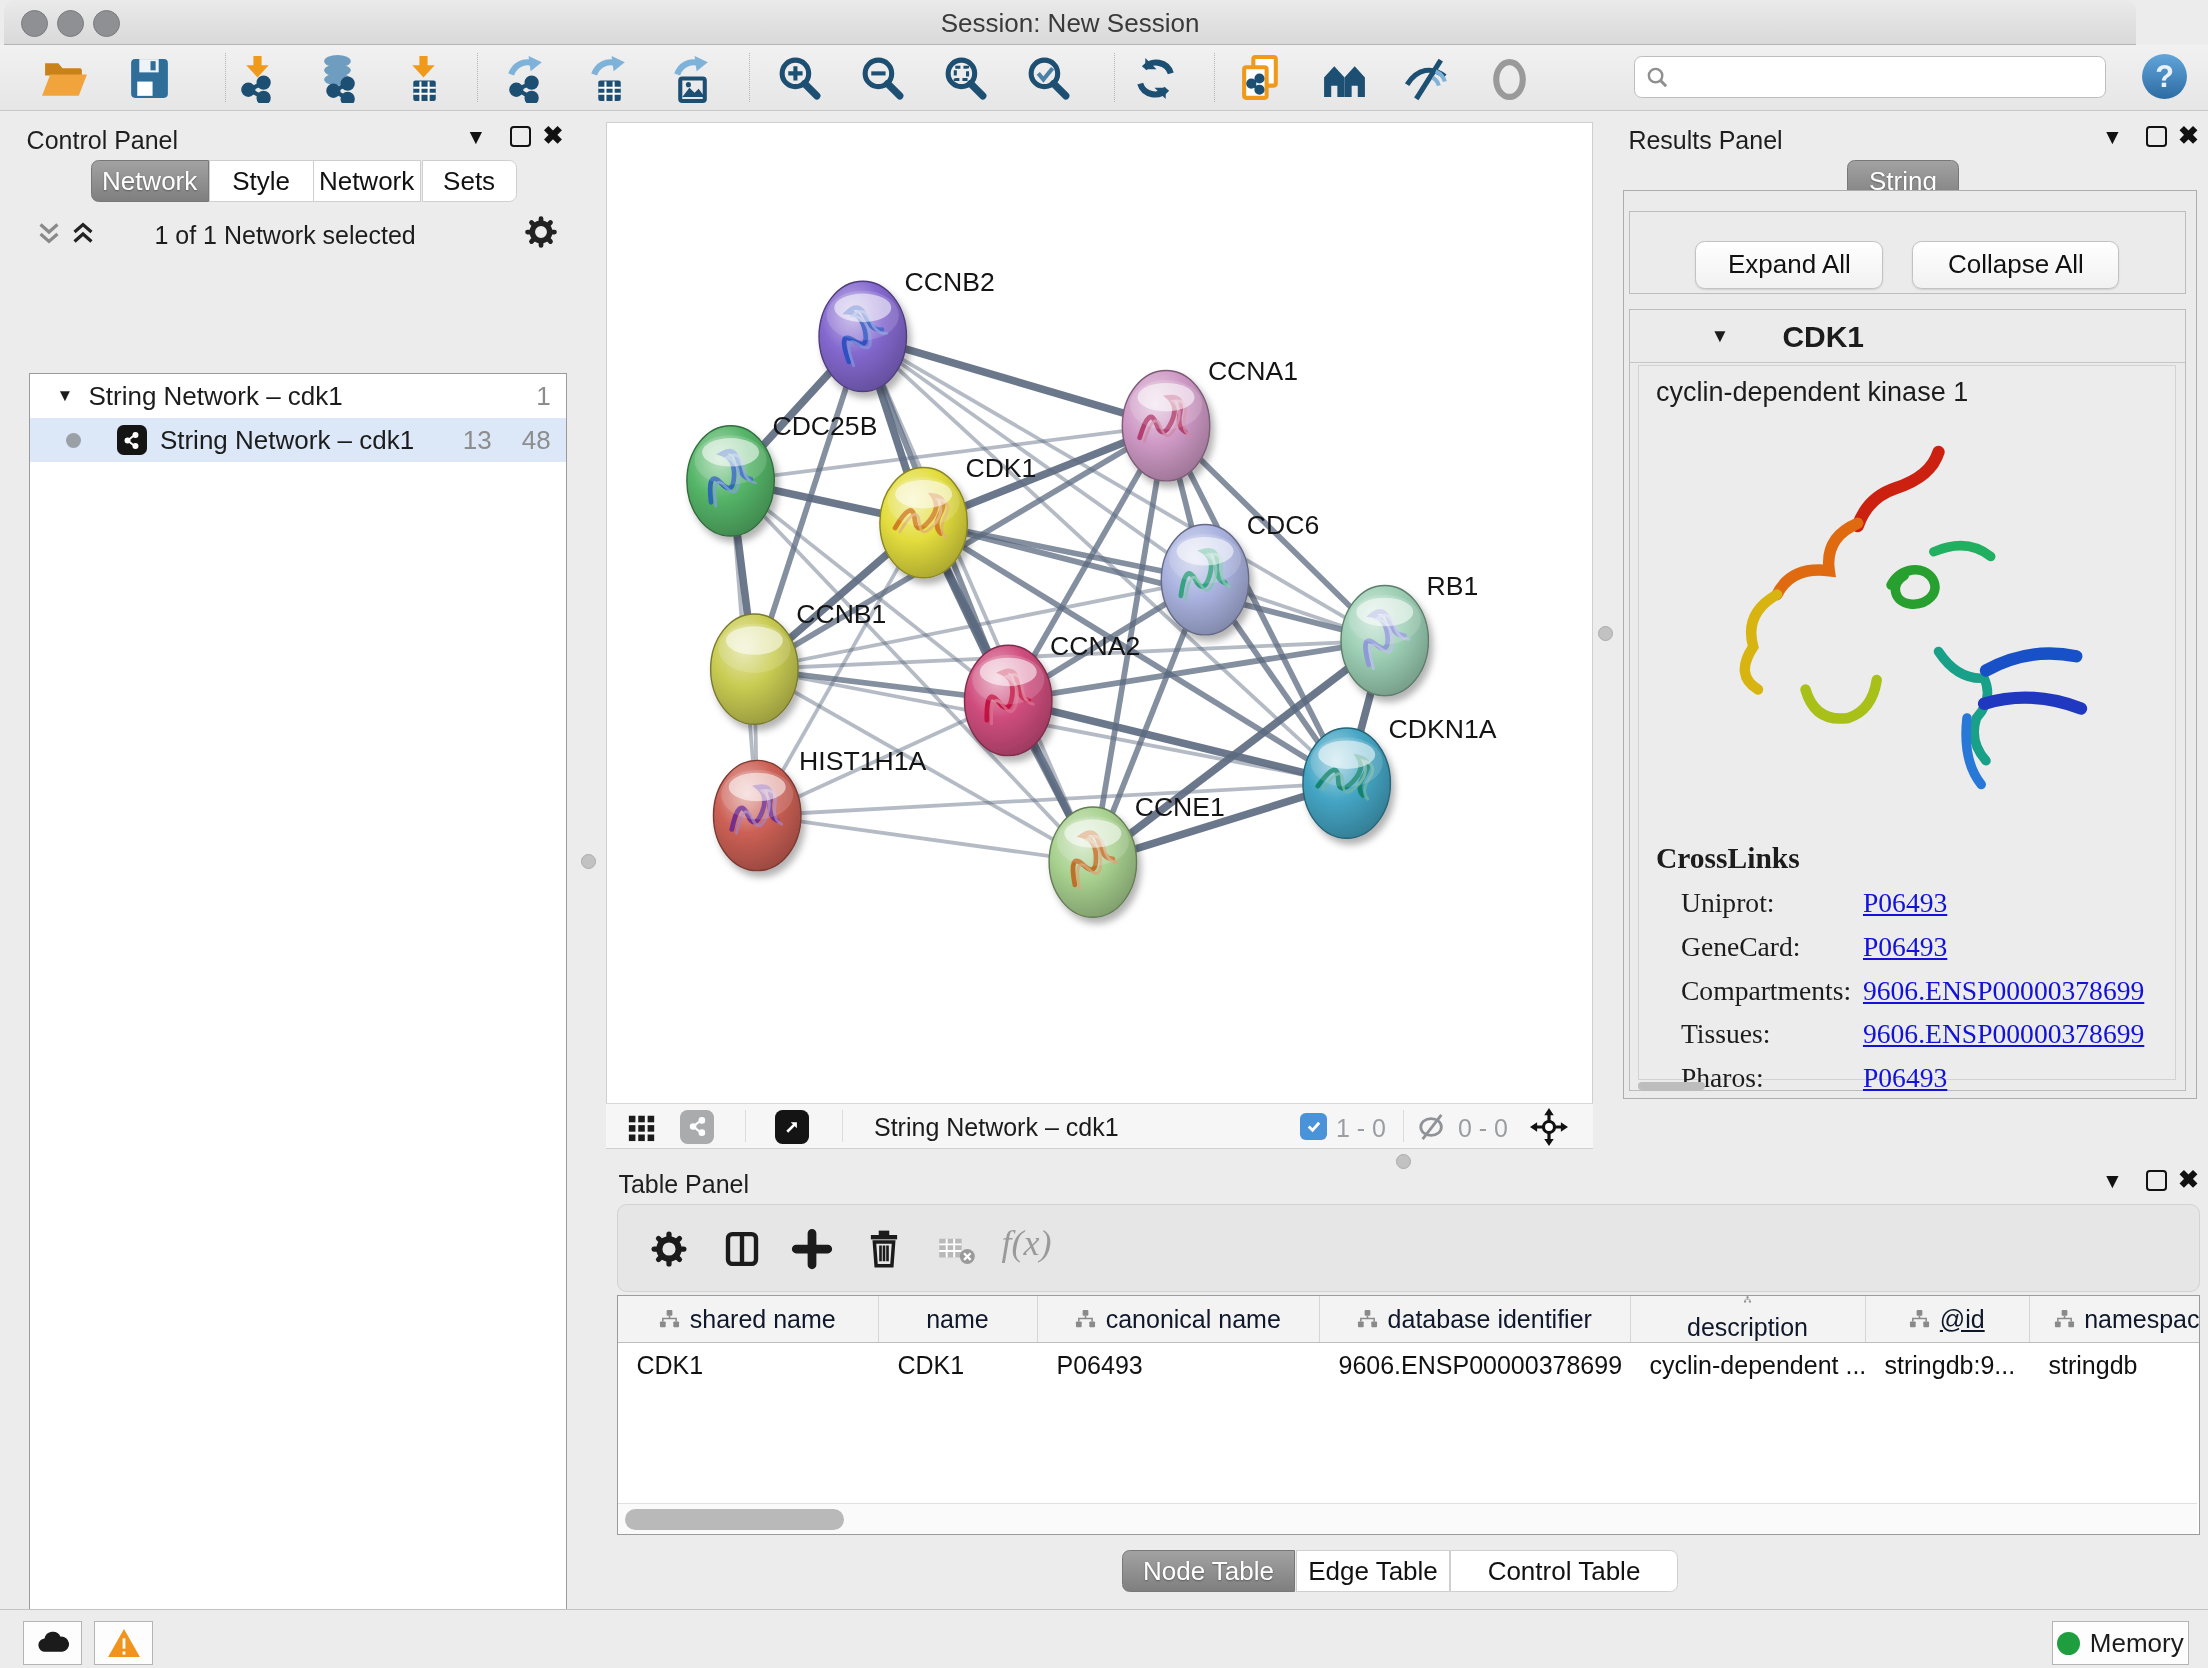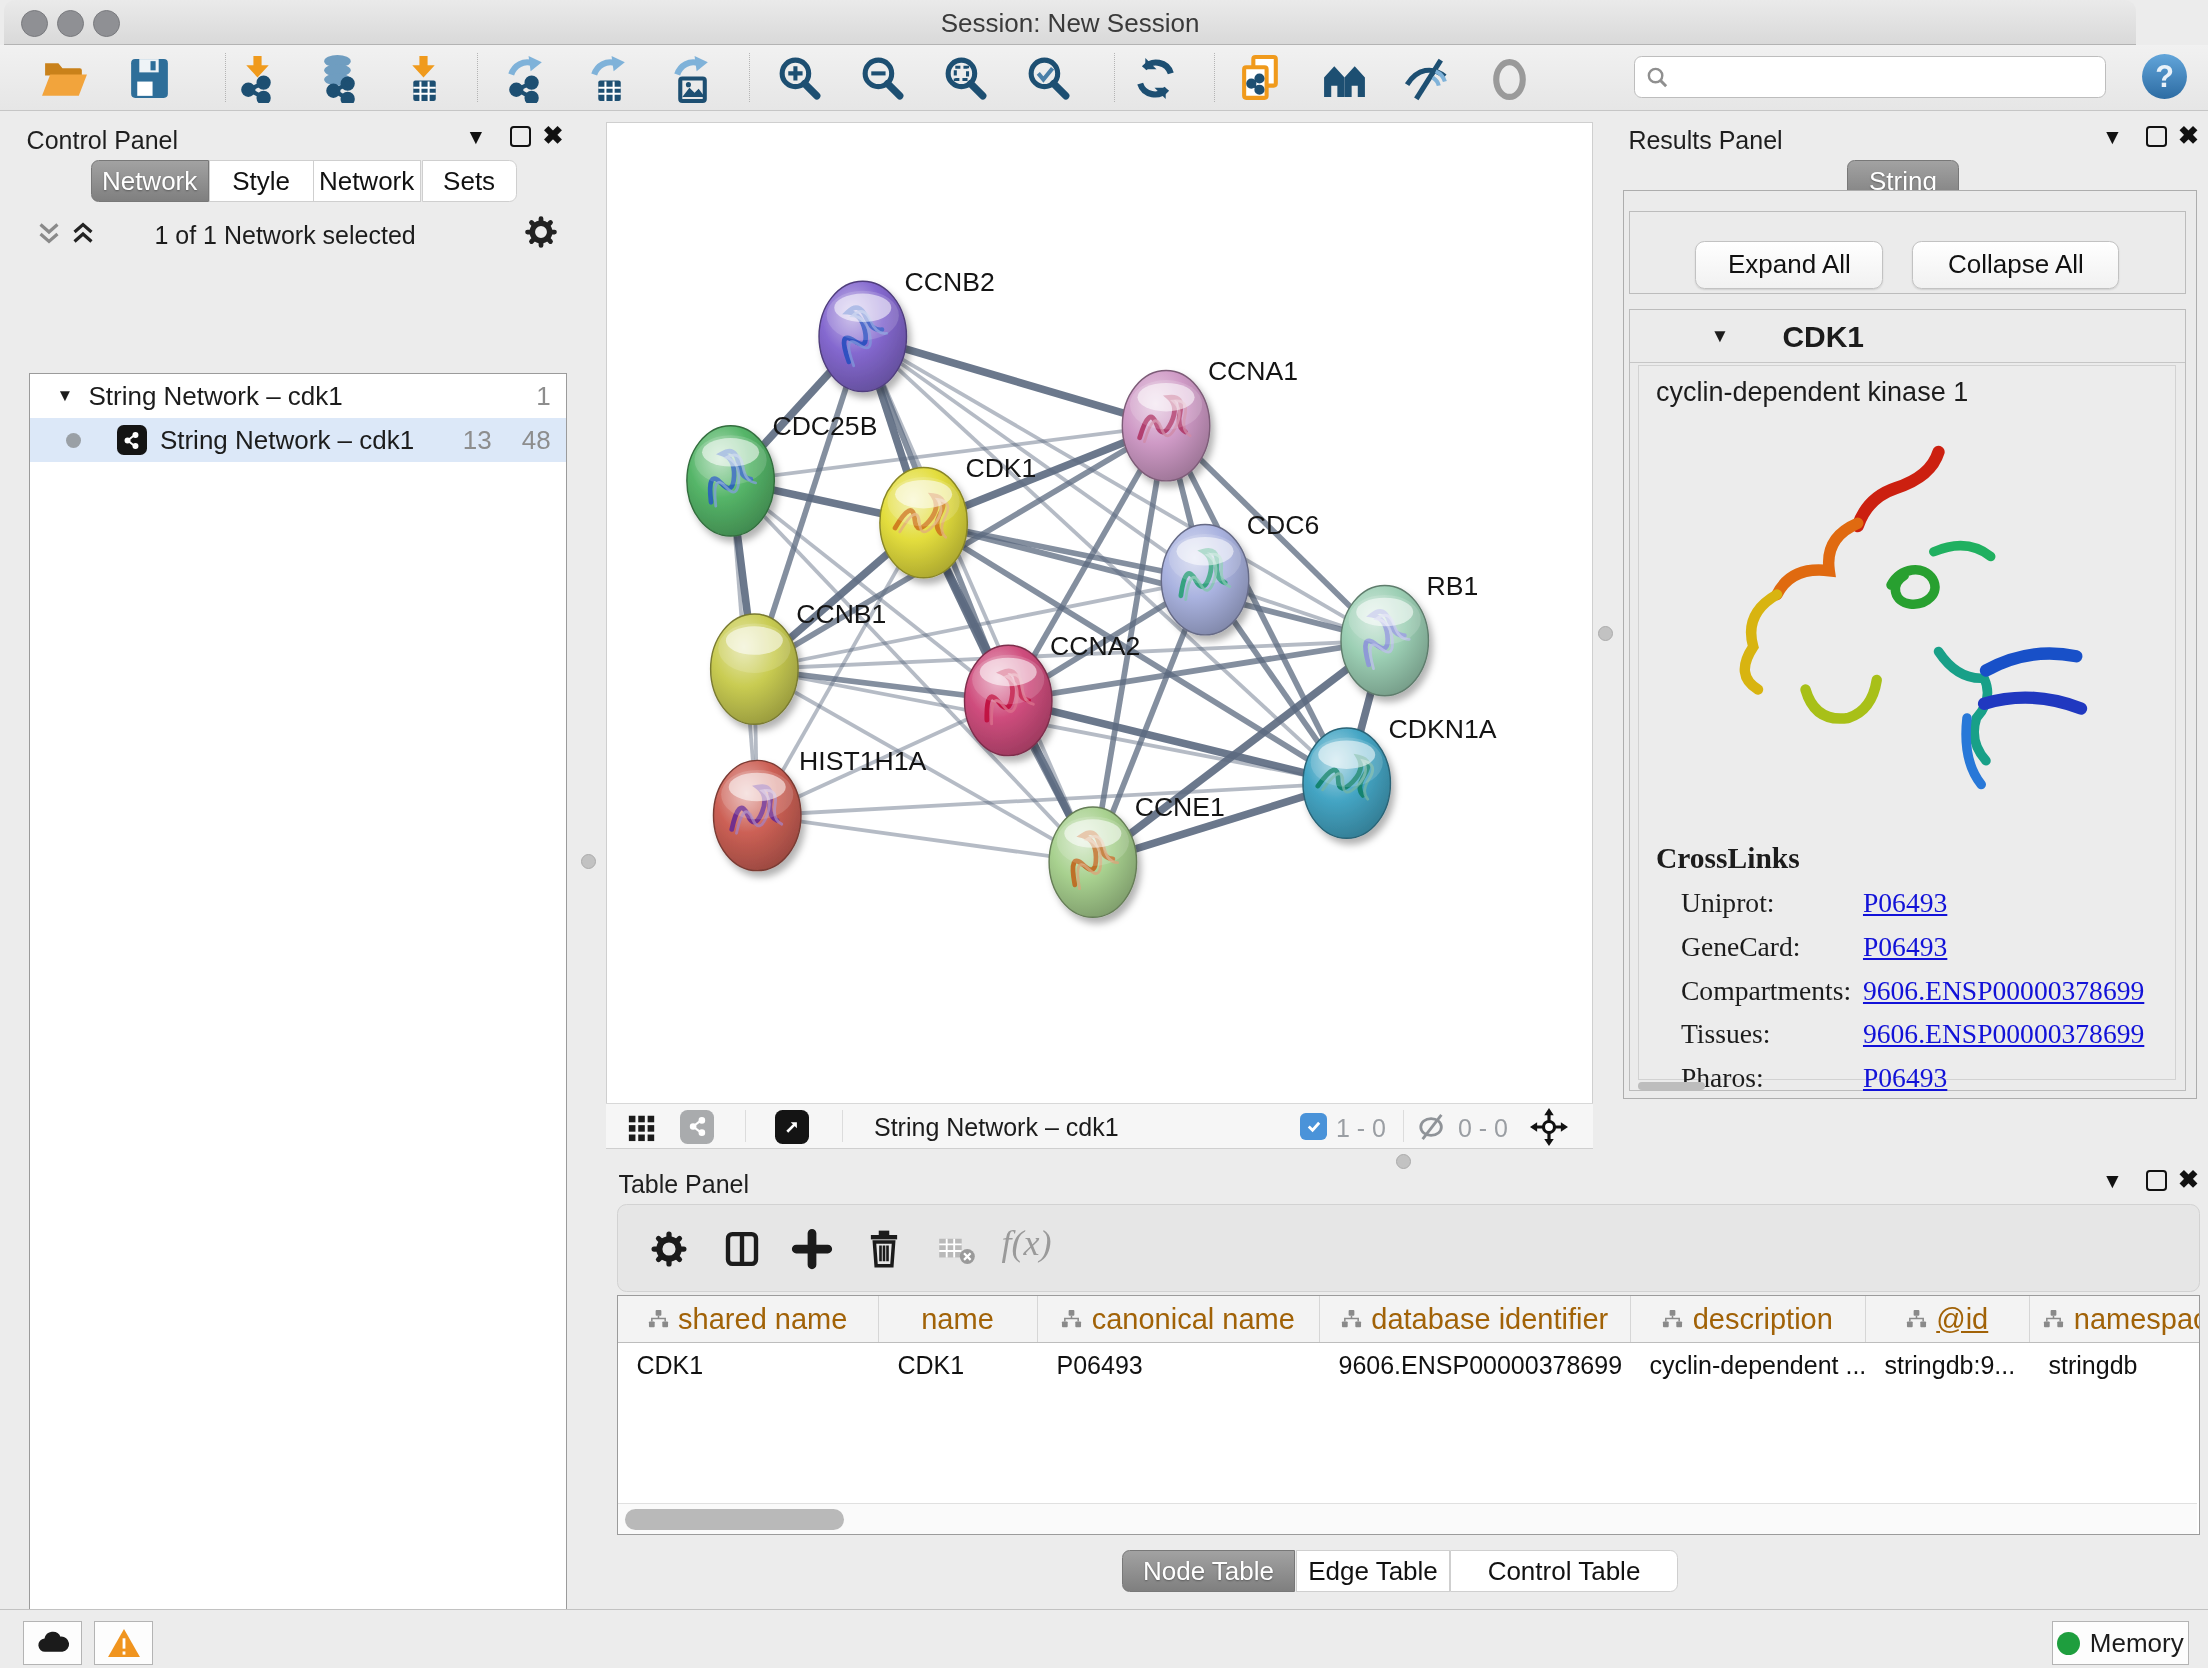--- a/index.html
+++ b/index.html
@@ -25,21 +25,21 @@
   .tab.sel{background:linear-gradient(#a2a2a2,#7f7f7f);color:#fff;border-color:#787878;text-shadow:0 1px 1.9px rgba(0,0,0,.35)}
   .listbox{position:absolute;left:21px;top:255px;width:538px;height:1316px;background:#fff;border:1.9px solid #9b9b9b;box-sizing:border-box}
   .treerow{position:relative;height:44px;font-size:26px;display:flex;align-items:center}
   .cnt{color:#8d8d8d}
   .btn{background:linear-gradient(#ffffff,#f1f1f1);border:1px solid #c2c2c2;border-radius:9.5px;font-size:26px;color:#111;display:flex;align-items:center;justify-content:center;box-shadow:0 1px 1.9px rgba(0,0,0,.12)}
   .serif{font-family:"Liberation Serif",serif}
   .lnk{color:#1212d8;text-decoration:underline}
   .netbar{position:absolute;left:606px;top:1103px;width:987px;height:44px;background:#f6f6f6;border-top:1px solid #d8d8d8;border-bottom:1px solid #cfcfcf}
   .vsep{position:absolute;top:5.7px;height:32px;border-left:1.9px solid #dcdcdc}
   .grayt{color:#9a9ea3;font-size:25px}
-  .th{display:flex;align-items:center;justify-content:center;gap:9.5px;font-size:29px;color:#a16207;border-right:1px solid #d6d6d6;box-sizing:border-box;height:46px;white-space:nowrap;overflow:hidden;flex:none}
+  .th{display:flex;align-items:center;justify-content:center;gap:9.5px;font-size:25px;color:#0f172a;border-right:1px solid #d6d6d6;box-sizing:border-box;height:46px;white-space:nowrap;overflow:hidden;flex:none}
   .td{font-size:25px;color:#111;padding-left:19px;box-sizing:border-box;height:44px;line-height:44px;white-space:nowrap;overflow:hidden;flex:none}
   .splitdot{position:absolute;width:13.3px;height:13.3px;border-radius:50%;background:#c2c2c2;border:1px solid #ababab}
   .sbtn{position:absolute;top:1621px;width:59px;height:44px;background:#fdfdfd;border:1.9px solid #b4b4b4;display:flex;align-items:center;justify-content:center;box-sizing:border-box}
 </style>
 </head>
 <body>
 
 <div id="app">
 
   <div class="titlebar">
@@ -678,21 +678,21 @@
             <svg width="21" height="21" viewBox="0 0 22 22">
               <g fill="#8a8a8a">
                 <rect x="8" y="1" width="6" height="6" rx="1"></rect>
                 <rect x="1" y="13" width="6" height="6" rx="1"></rect>
                 <rect x="15" y="13" width="6" height="6" rx="1"></rect>
               </g>
               <path d="M11 7v3M4 13v-3h14v3" stroke="#8a8a8a" stroke-width="1.6" fill="none"></path>
             </svg>
             <span>database identifier</span>
           </div>
-          <div class="th" style="width: 235px;">
+          <div class="th" style="width: 235px; flex-direction: column;">
             <svg width="21" height="21" viewBox="0 0 22 22">
               <g fill="#8a8a8a">
                 <rect x="8" y="1" width="6" height="6" rx="1"></rect>
                 <rect x="1" y="13" width="6" height="6" rx="1"></rect>
                 <rect x="15" y="13" width="6" height="6" rx="1"></rect>
               </g>
               <path d="M11 7v3M4 13v-3h14v3" stroke="#8a8a8a" stroke-width="1.6" fill="none"></path>
             </svg>
             <span>description</span>
           </div>

